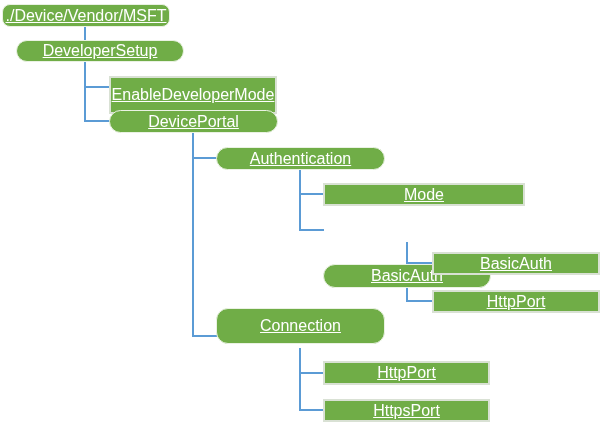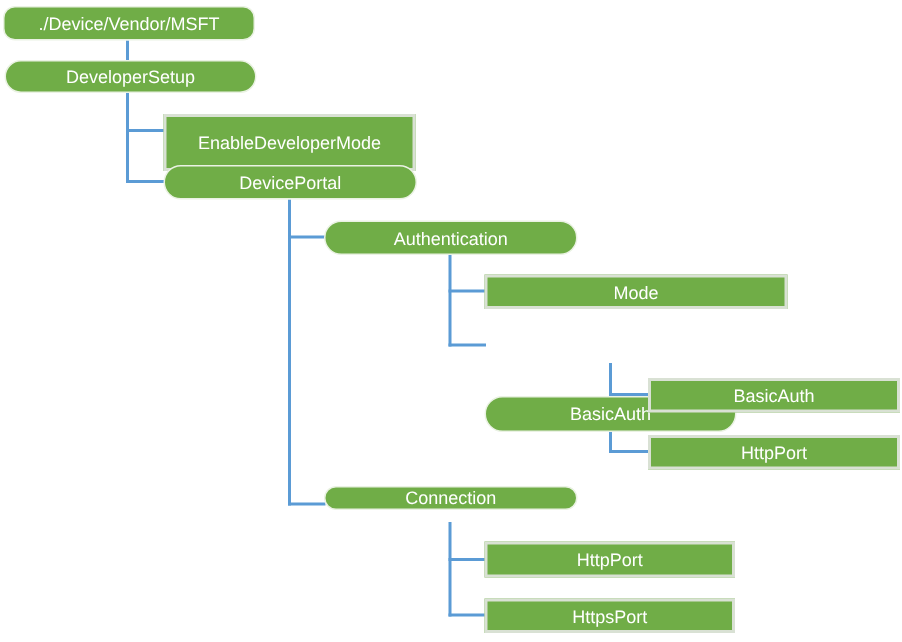--- a/index.html
+++ b/index.html
@@ -13,27 +13,28 @@
     width: 601px;
     height: 428px;
     background: var(--bg, #ffffff);
     overflow: hidden;
   }
   .node {
     position: absolute;
     box-sizing: border-box;
     background: var(--node-fill, #70AD47);
     color: var(--node-text, #ffffff);
-    font-size: 12px;
+    font-size: 16px;
     line-height: 1;
     display: flex;
     align-items: center;
     justify-content: center;
     white-space: nowrap;
     z-index: 2;
+    text-decoration: underline;
   }
   .node.root {
     border-radius: 8px;
     border: 1px solid #eaf2e3;
   }
   .node.pill {
     border-radius: 12px;
     border: 1px solid #eaf2e3;
   }
   .node.leaf {
@@ -70,35 +71,35 @@
   <div class="seg v" style="left:406px; top:242px; height:60px;"></div>
   <div class="seg h" style="left:406px; top:262px; width:27px;"></div>
   <div class="seg h" style="left:406px; top:300px; width:27px;"></div>
 
   <div class="seg v" style="left:299px; top:348px; height:63px;"></div>
   <div class="seg h" style="left:299px; top:372px; width:25px;"></div>
   <div class="seg h" style="left:299px; top:409px; width:25px;"></div>
 
   <div class="node root" style="left:2px; top:4px; width:168px; height:23px;">./Device/Vendor/MSFT</div>
 
-  <div class="node pill" style="left:3px; top:40px; width:168px; height:22px;">DeveloperSetup</div>
+  <div class="node pill" style="left:16px; top:40px; width:168px; height:22px;">DeveloperSetup</div>
 
   <div class="node leaf" style="left:109px; top:76px; width:168px; height:38px;">EnableDeveloperMode</div>
 
   <div class="node pill" style="left:109px; top:110px; width:169px; height:23px;">DevicePortal</div>
 
   <div class="node pill" style="left:216px; top:147px; width:169px; height:23px;">Authentication</div>
 
   <div class="node leaf" style="left:323px; top:183px; width:202px; height:23px;">Mode</div>
 
   <div class="node pill" style="left:323px; top:218px; width:168px; height:24px;margin-top:46px;">BasicAuth</div>
 
   <div class="node leaf" style="left:432px; top:252px; width:168px; height:23px;">BasicAuth</div>
 
   <div class="node leaf" style="left:432px; top:290px; width:168px; height:23px;">HttpPort</div>
 
-  <div class="node pill" style="left:216px; top:324px; width:169px; height:16px;">Connection</div>
+  <div class="node pill" style="left:216px; top:308px; width:169px; height:36px;">Connection</div>
 
   <div class="node leaf" style="left:323px; top:361px; width:167px; height:24px;">HttpPort</div>
 
   <div class="node leaf" style="left:323px; top:399px; width:167px; height:23px;">HttpsPort</div>
 
 </div>
 
 </body></html>

